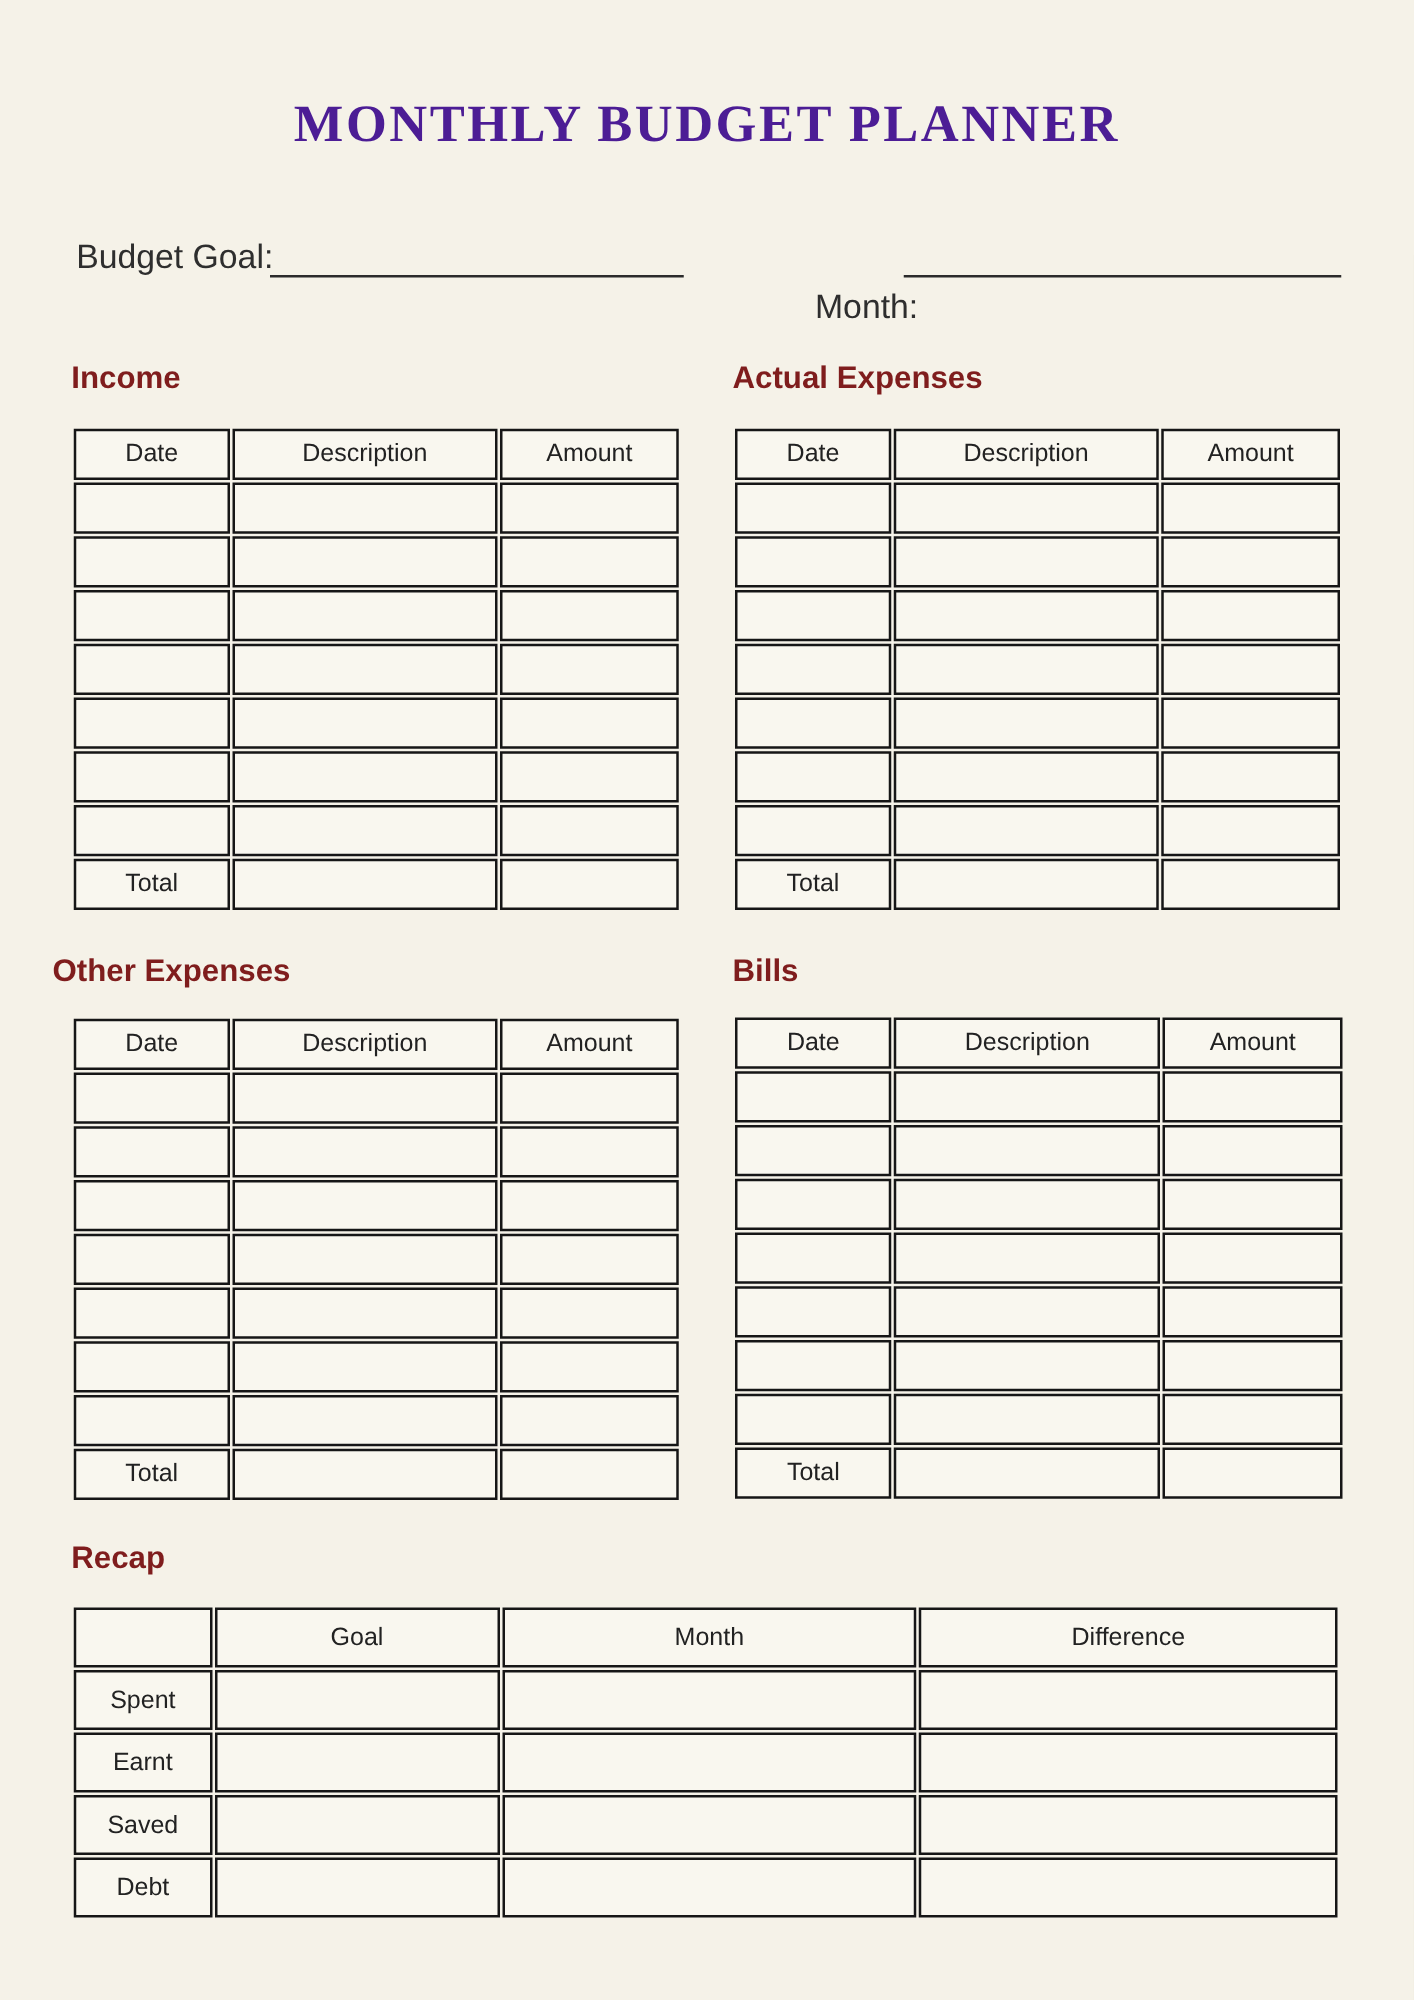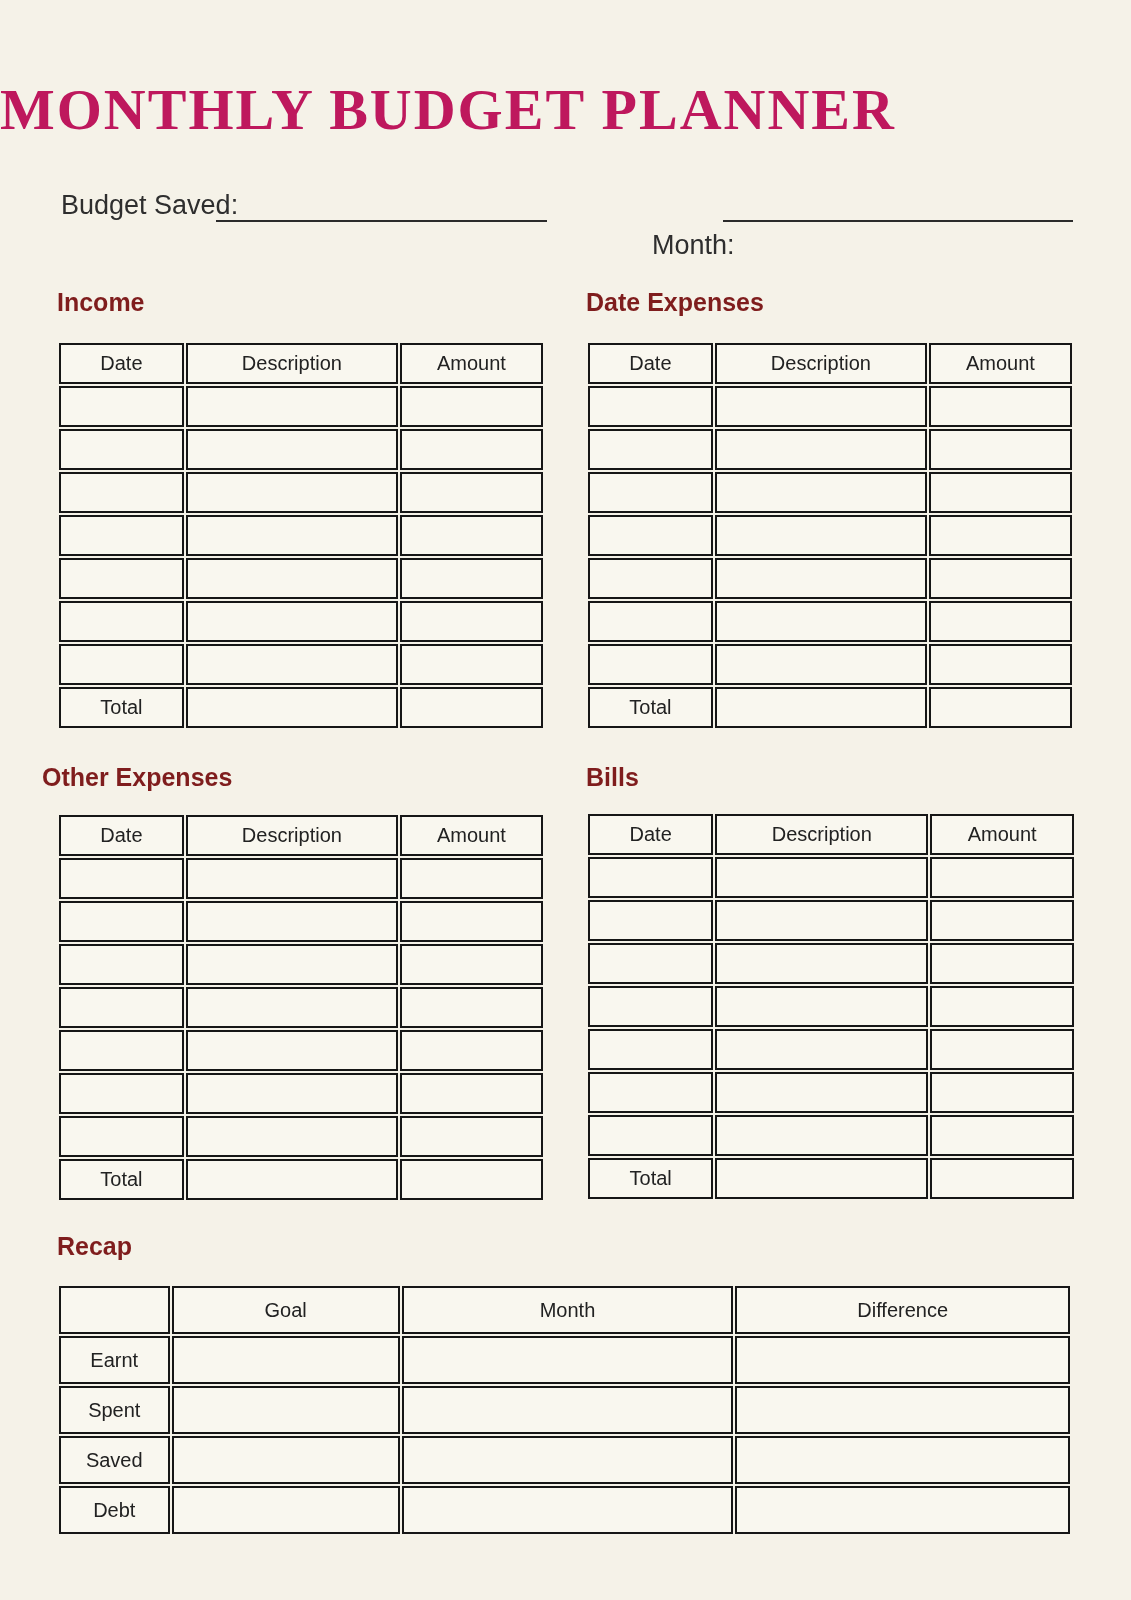--- a/index.html
+++ b/index.html
@@ -10,26 +10,26 @@
     height: 1600px;
     margin: 0 auto;
     background: #F5F2E8;
     font-family: "Liberation Sans", sans-serif;
     color: #222222;
     overflow: hidden;
   }
   .page-title {
     position: absolute;
     top: 76px; left: 0; width: 100%;
-    text-align: left;
+    text-align: center;
     font-family: "Liberation Serif", serif;
-    font-size: 58px;
+    font-size: 42px;
     font-weight: 600;
     letter-spacing: 2px;
-    color: #be185d;
+    color: #4c1d95;
     white-space: nowrap;
   }
   .field-label {
     position: absolute;
     font-size: 27px;
     color: #2e2e2e;
     white-space: nowrap;
   }
   .fill-line {
     position: absolute;
@@ -82,21 +82,21 @@
   #budget-goal-line  { left: 216px; top: 220px; width: 331px; }
   #month-line        { left: 723px; top: 220px; width: 350px; }
 </style>
 </head>
 <body>
 
 <div class="page">
 
   <div class="page-title">MONTHLY BUDGET PLANNER</div>
 
-  <div class="field-label" id="budget-goal-label">Budget Saved:</div>
+  <div class="field-label" id="budget-goal-label">Budget Goal:</div>
   <div class="fill-line" id="budget-goal-line"></div>
 
   <div class="field-label" id="month-label">Month:</div>
   <div class="fill-line" id="month-line"></div>
 
   <div class="section-heading" id="income-heading">Income</div>
   <table class="sheet-table budget-table" id="income-table">
     <colgroup>
         <col style="width:26%">
         <col style="width:44.2%">
@@ -144,21 +144,21 @@
           <td></td>
         </tr>
     <tr>
       <td>Total</td>
       <td></td>
       <td></td>
     </tr>
   </tbody>
     </table>
 
-  <div class="section-heading" id="fixed-expenses-heading">Date Expenses</div>
+  <div class="section-heading" id="fixed-expenses-heading">Actual Expenses</div>
   <table class="sheet-table budget-table" id="fixed-expenses-table">
     <colgroup>
         <col style="width:26%">
         <col style="width:44.2%">
         <col style="width:29.8%">
       </colgroup>
     <tbody>
         <tr>
       <td>Date</td>
       <td>Description</td>
@@ -328,32 +328,32 @@
         <col style="width:33.3%">
       </colgroup>
     <tbody>
         <tr>
       <td></td>
       <td>Goal</td>
       <td>Month</td>
       <td>Difference</td>
     </tr>
     <tr>
+      <td>Spent</td>
+      <td></td>
+      <td></td>
+      <td></td>
+    </tr>
+    <tr>
       <td>Earnt</td>
       <td></td>
       <td></td>
       <td></td>
     </tr>
     <tr>
-      <td>Spent</td>
-      <td></td>
-      <td></td>
-      <td></td>
-    </tr>
-    <tr>
       <td>Saved</td>
       <td></td>
       <td></td>
       <td></td>
     </tr>
     <tr>
       <td>Debt</td>
       <td></td>
       <td></td>
       <td></td>

